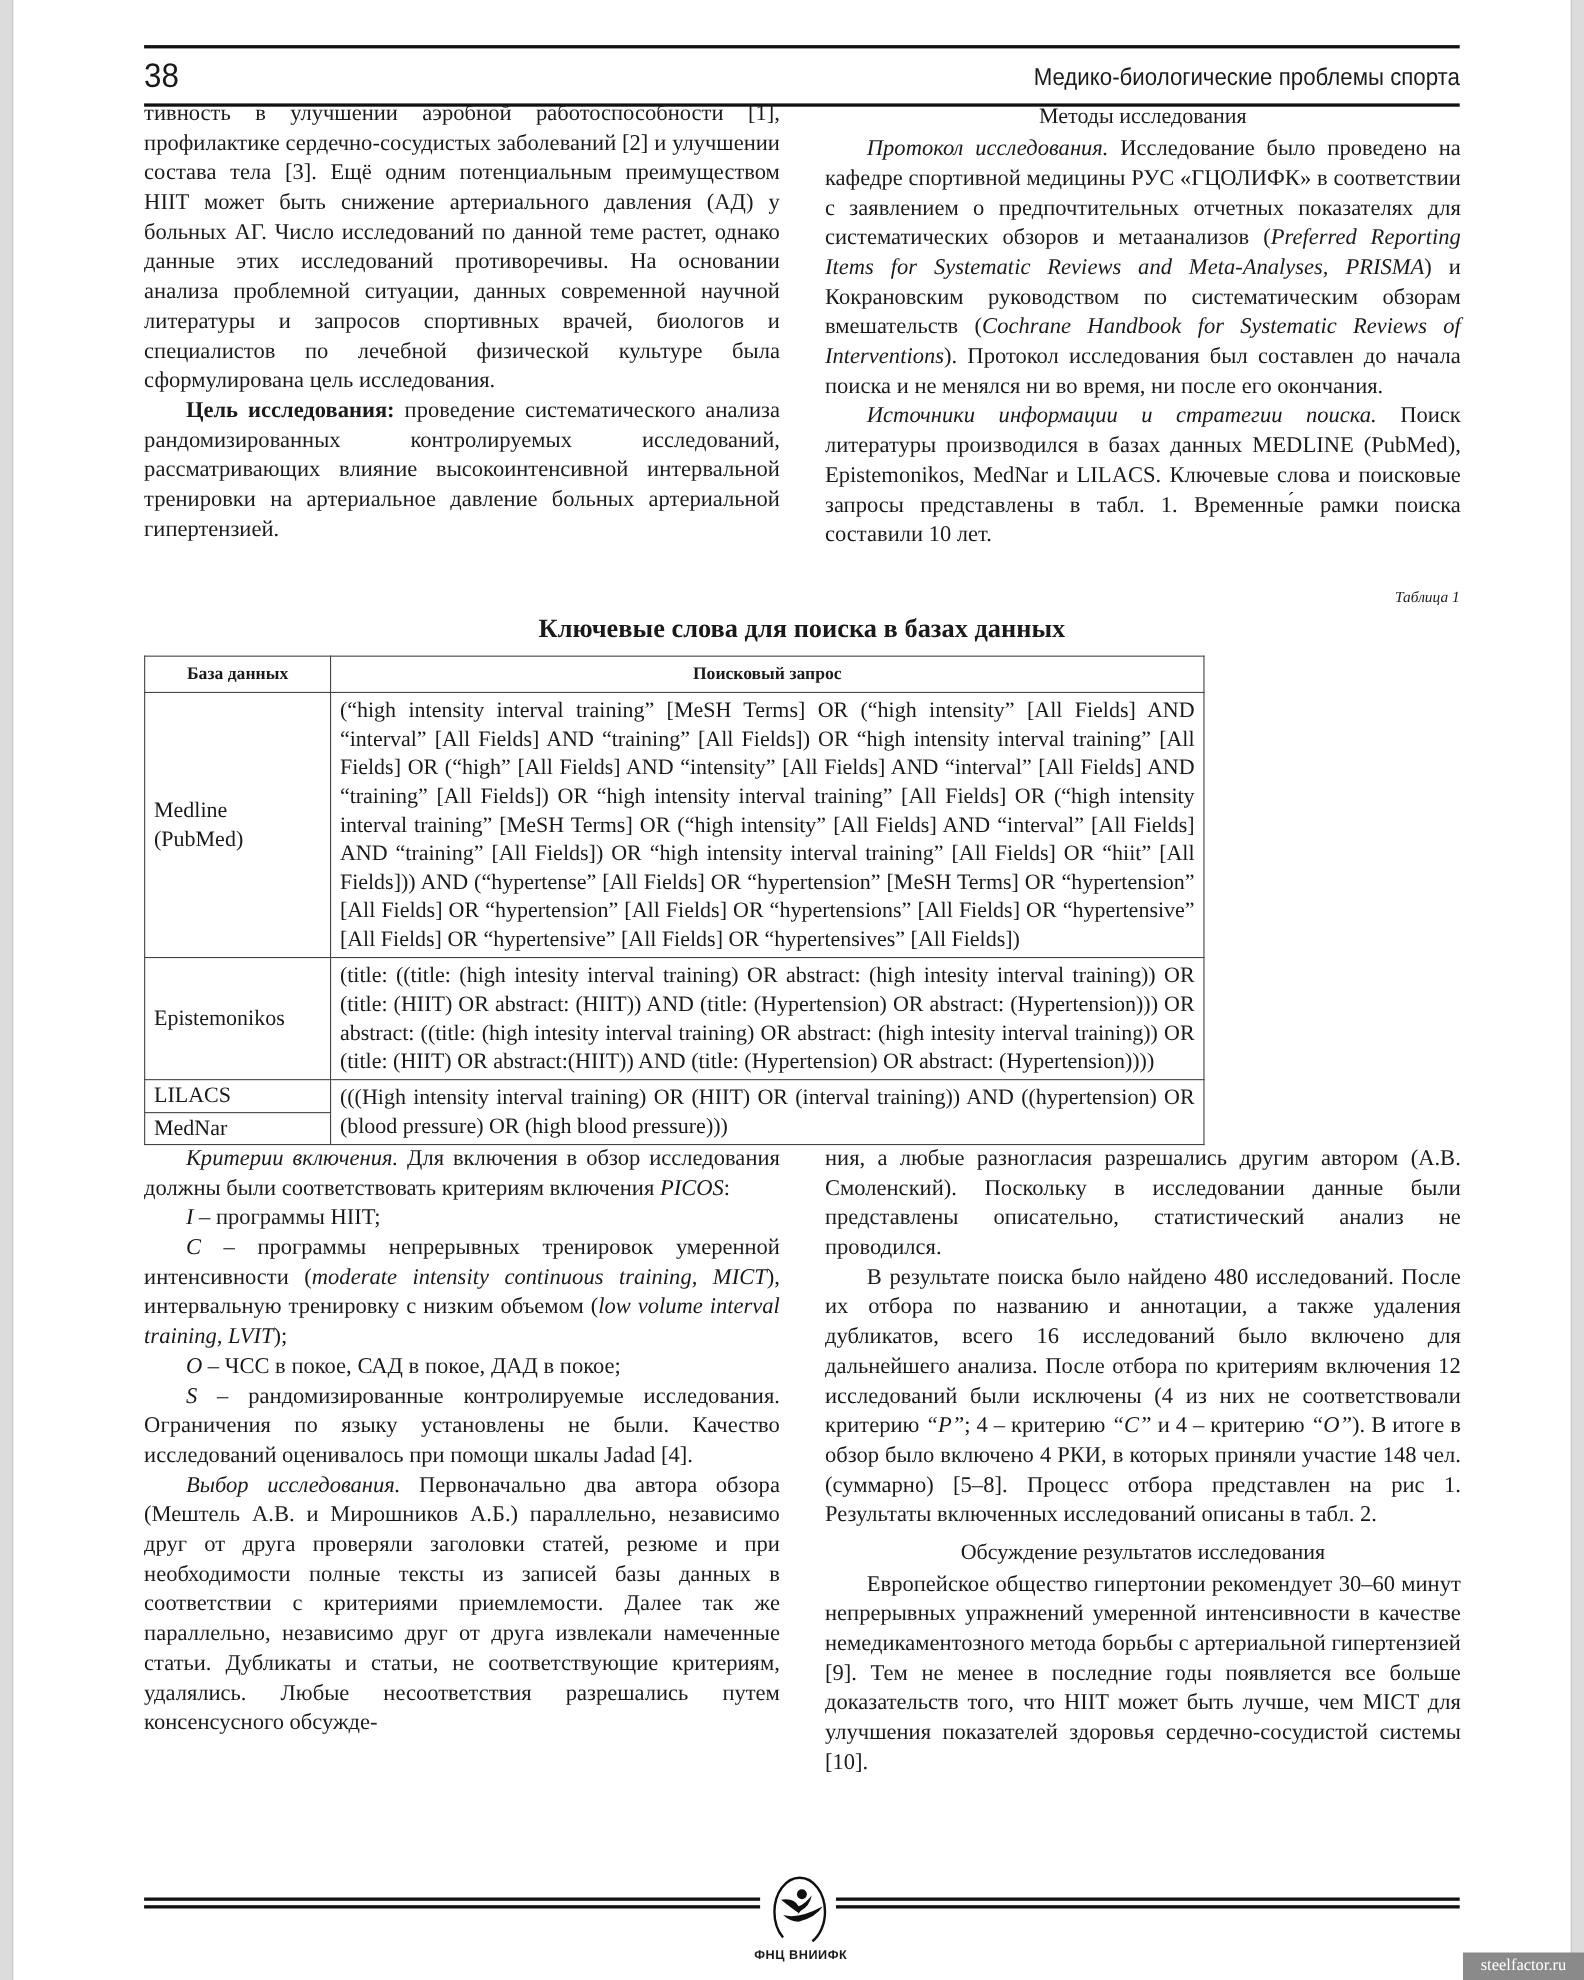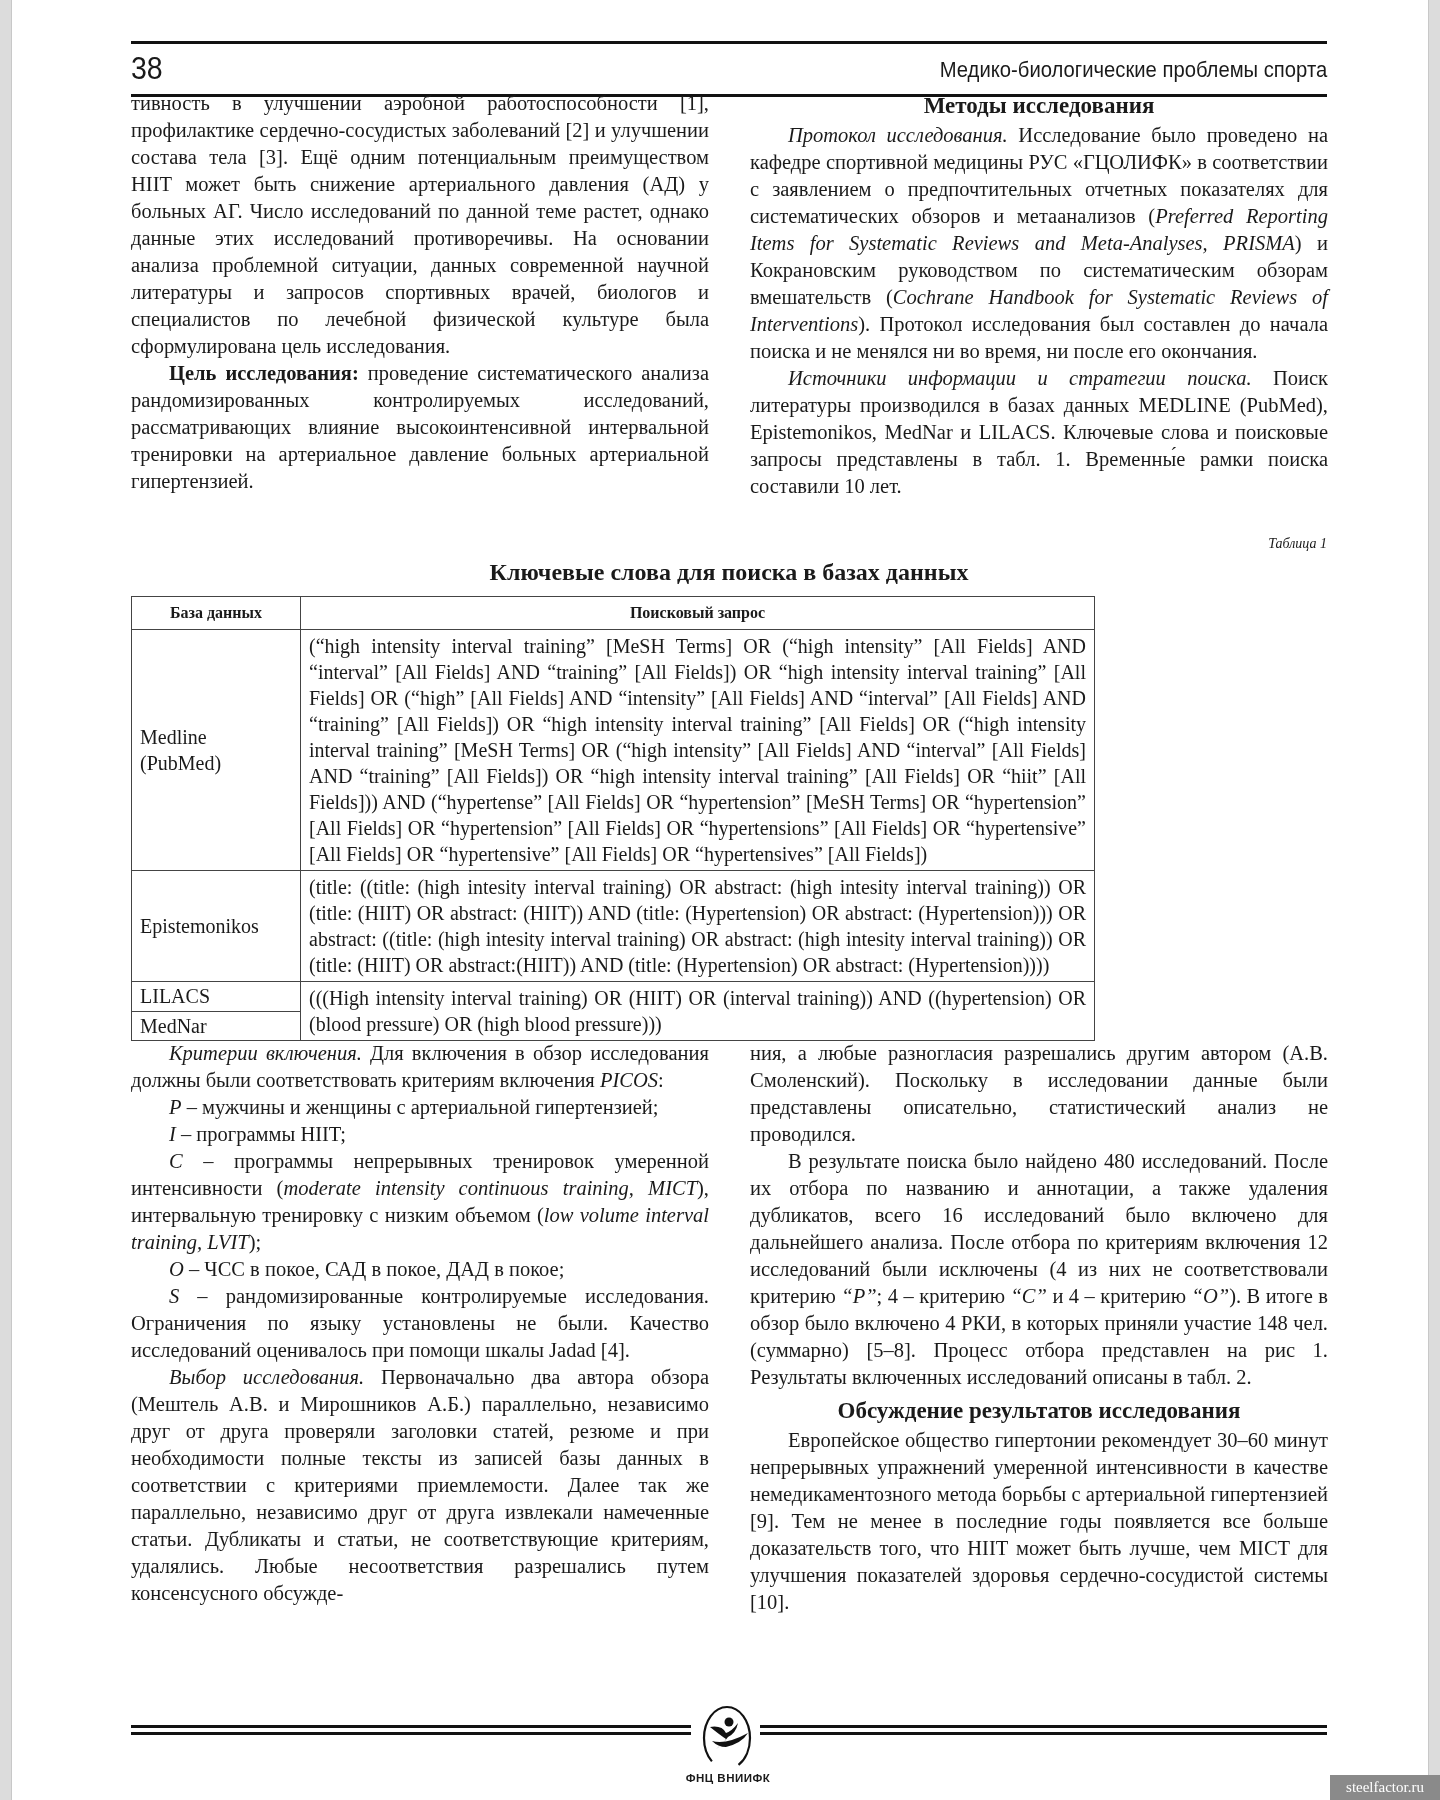--- a/index.html
+++ b/index.html
@@ -18,21 +18,21 @@
     border-top: 3px solid #111; border-bottom: 3px solid #111; box-sizing: border-box; }
   .run-header .pagenum { position: absolute; left: 0; top: 3px; font-family: "Liberation Sans", sans-serif;
     font-size: 31px; line-height: 44px; transform: scaleX(0.92); transform-origin: left; }
   .run-header .journal { position: absolute; right: 0; top: 6px; font-family: "Liberation Sans", sans-serif;
     font-size: 22px; line-height: 40px; transform: scaleX(0.92); transform-origin: right; }
 
   .col { position: absolute; width: 578px; font-size: 20.5px; line-height: 27px; text-align: justify; }
   .col p { margin: 0; }
   .col .ind { text-indent: 38px; }
   .col .noind { text-indent: 0; }
-  .col h2 { margin: 0; font-size: 23px; line-height: 32px; font-weight: bold; text-align: center; }
+  .col h2 { margin: 0; font-size: 20px; line-height: 32px; font-weight: normal; text-align: center; }
   .left-top { left: 131px; top: 90px; }
   .right-top { left: 750px; top: 90px; }
   .left-bot { left: 131px; top: 1040px; }
   .right-bot { left: 750px; top: 1040px; }
   i, .it { font-style: italic; }
   b { font-weight: bold; }
 
   .table-label { position: absolute; right: 113px; top: 530px; font-style: italic; font-size: 14px; line-height: 27px; }
   .table-title { position: absolute; left: 131px; width: 1196px; top: 558px; text-align: center;
     font-weight: bold; font-size: 24px; line-height: 28px; }
@@ -98,21 +98,20 @@
       <td class="q" rowspan="2">(((High intensity interval training) OR (HIIT) OR (interval training)) AND ((hypertension) OR (blood pressure) OR (high blood pressure)))</td>
     </tr>
     <tr style="height:28px">
       <td class="db">MedNar</td>
     </tr>
   </tbody>
 </table>
 
 <div class="col left-bot">
   <p class="ind"><i>Критерии включения.</i><span> Для включения в обзор исследования должны были соответствовать критериям включения </span><i>PICOS</i><span>:</span></p>
-  <p class="ind"><i>P</i><span> – мужчины и женщины с артериальной гипертензией;</span></p>
   <p class="ind"><i>I</i><span> –  программы HIIT;</span></p>
   <p class="ind"><i>C</i><span> –  программы непрерывных тренировок умеренной интенсивности (</span><i>moderate intensity continuous training, MICT</i><span>), интервальную тренировку с низким объемом (</span><i>low volume interval training, LVIT</i><span>);</span></p>
   <p class="ind"><i>O</i><span> –  ЧСС в покое, САД в покое, ДАД в покое;</span></p>
   <p class="ind"><i>S</i><span> – рандомизированные контролируемые исследования. Ограничения по языку установлены не были. Качество исследований оценивалось при помощи шкалы Jadad [4].</span></p>
   <p class="ind"><i>Выбор исследования.</i><span> Первоначально два автора обзора (Мештель А.В. и Мирошников А.Б.) параллельно, независимо друг от друга проверяли заголовки статей, резюме и при необходимости полные тексты из записей базы данных в соответствии с критериями приемлемости. Далее так же параллельно, независимо друг от друга извлекали намеченные статьи. Дубликаты и статьи, не соответствующие критериям, удалялись. Любые несоответствия разрешались путем консенсусного обсужде-</span></p>
 </div>
 
 <div class="col right-bot">
   <p class="noind">ния, а любые разногласия разрешались другим автором (А.В. Смоленский). Поскольку в исследовании данные были представлены описательно, статистический анализ не проводился.</p>
   <p class="ind"><span>В результате поиска было найдено 480 исследований. После их отбора по названию и аннотации, а также удаления дубликатов, всего 16 исследований было включено для дальнейшего анализа. После отбора по критериям включения 12 исследований были исключены (4 из них не соответствовали критерию </span><i>“P”</i><span>; 4 – критерию </span><i>“C”</i><span> и 4 – критерию </span><i>“O”</i><span>). В итоге в обзор было включено 4 РКИ, в которых приняли участие 148 чел. (суммарно) [5–8]. Процесс отбора представлен на рис 1. Результаты включенных исследований описаны в табл. 2.</span></p>

